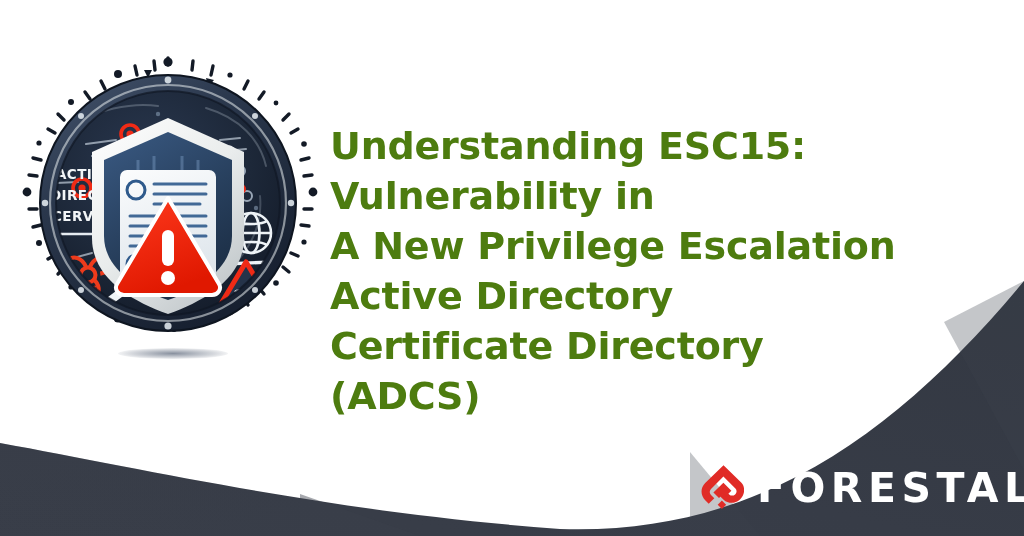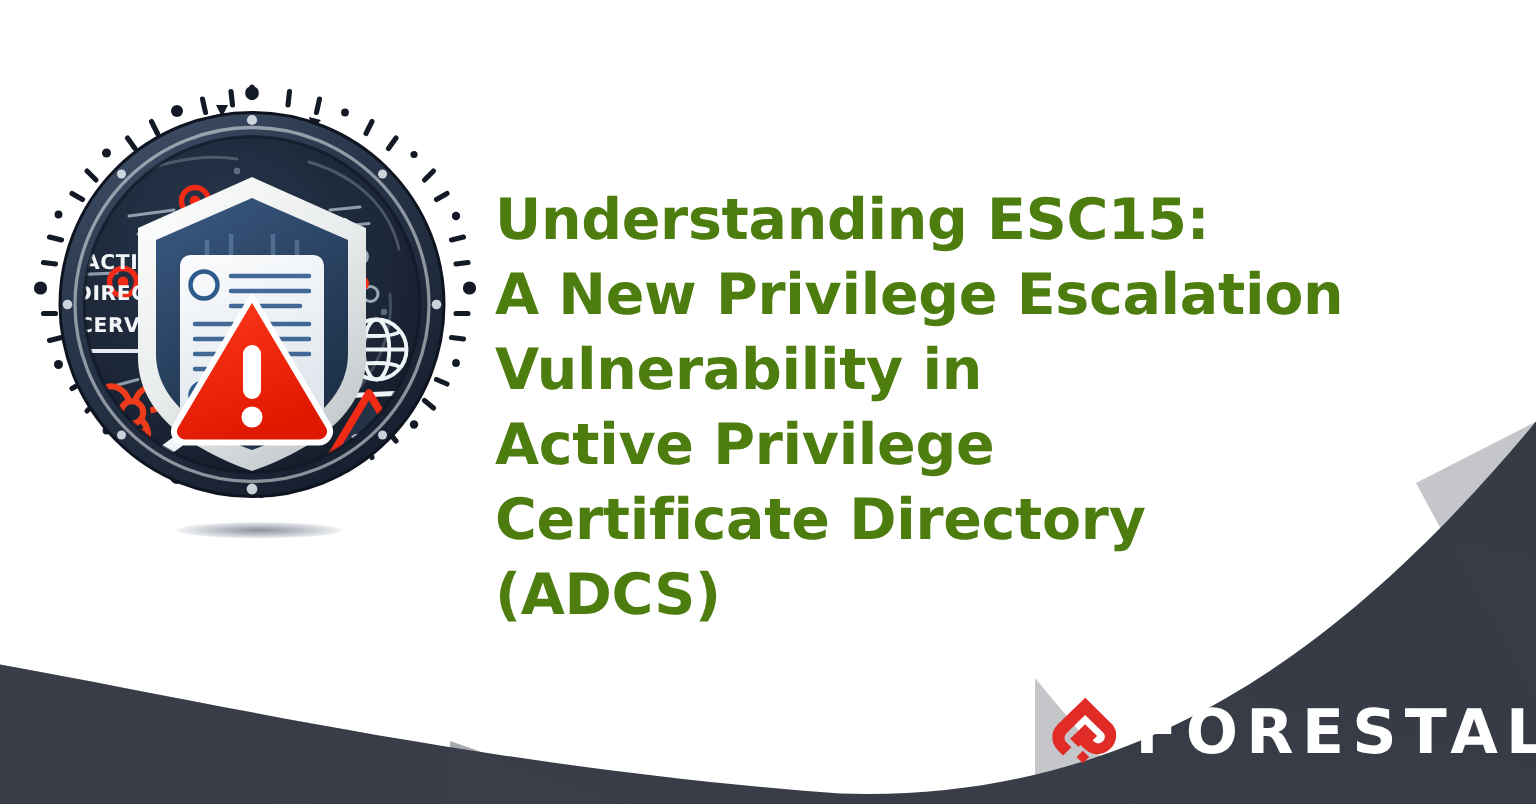--- a/index.html
+++ b/index.html
@@ -372,23 +372,23 @@
           </g>
         </g>
       </g>
 
       <circle cx="160" cy="155" r="112" fill="none" stroke="#0f1724" stroke-width="2" opacity="0.7"></circle>
     </svg>
   </div>
 
   <div class="title-block">
     <span class="title-line">Understanding ESC15:</span>
+    <span class="title-line">Vulnerability in</span>
     <span class="title-line">A New Privilege Escalation</span>
-    <span class="title-line">Vulnerability in</span>
-    <span class="title-line">Active Privilege</span>
+    <span class="title-line">Active Directory</span>
     <span class="title-line">Certificate Directory</span>
     <span class="title-line">(ADCS)</span>
   </div>
 
   <div class="logo-lockup">
     <span class="logo-mark">
       <svg width="44" height="48" viewBox="0 0 44 48" xmlns="http://www.w3.org/2000/svg">
         <g fill="#e02b26">
           <path d="M23.5 1.2 L41.2 18.6 C45.6 23.1 45.0 30.6 40.0 35.4 C35.3 39.9 28.2 40.0 23.6 35.7
                    L20.0 32.3 L25.6 26.9 L29.2 30.4 C30.9 32.0 33.4 32.0 35.1 30.4 C36.9 28.7 37.1 26.1 35.4 24.4

